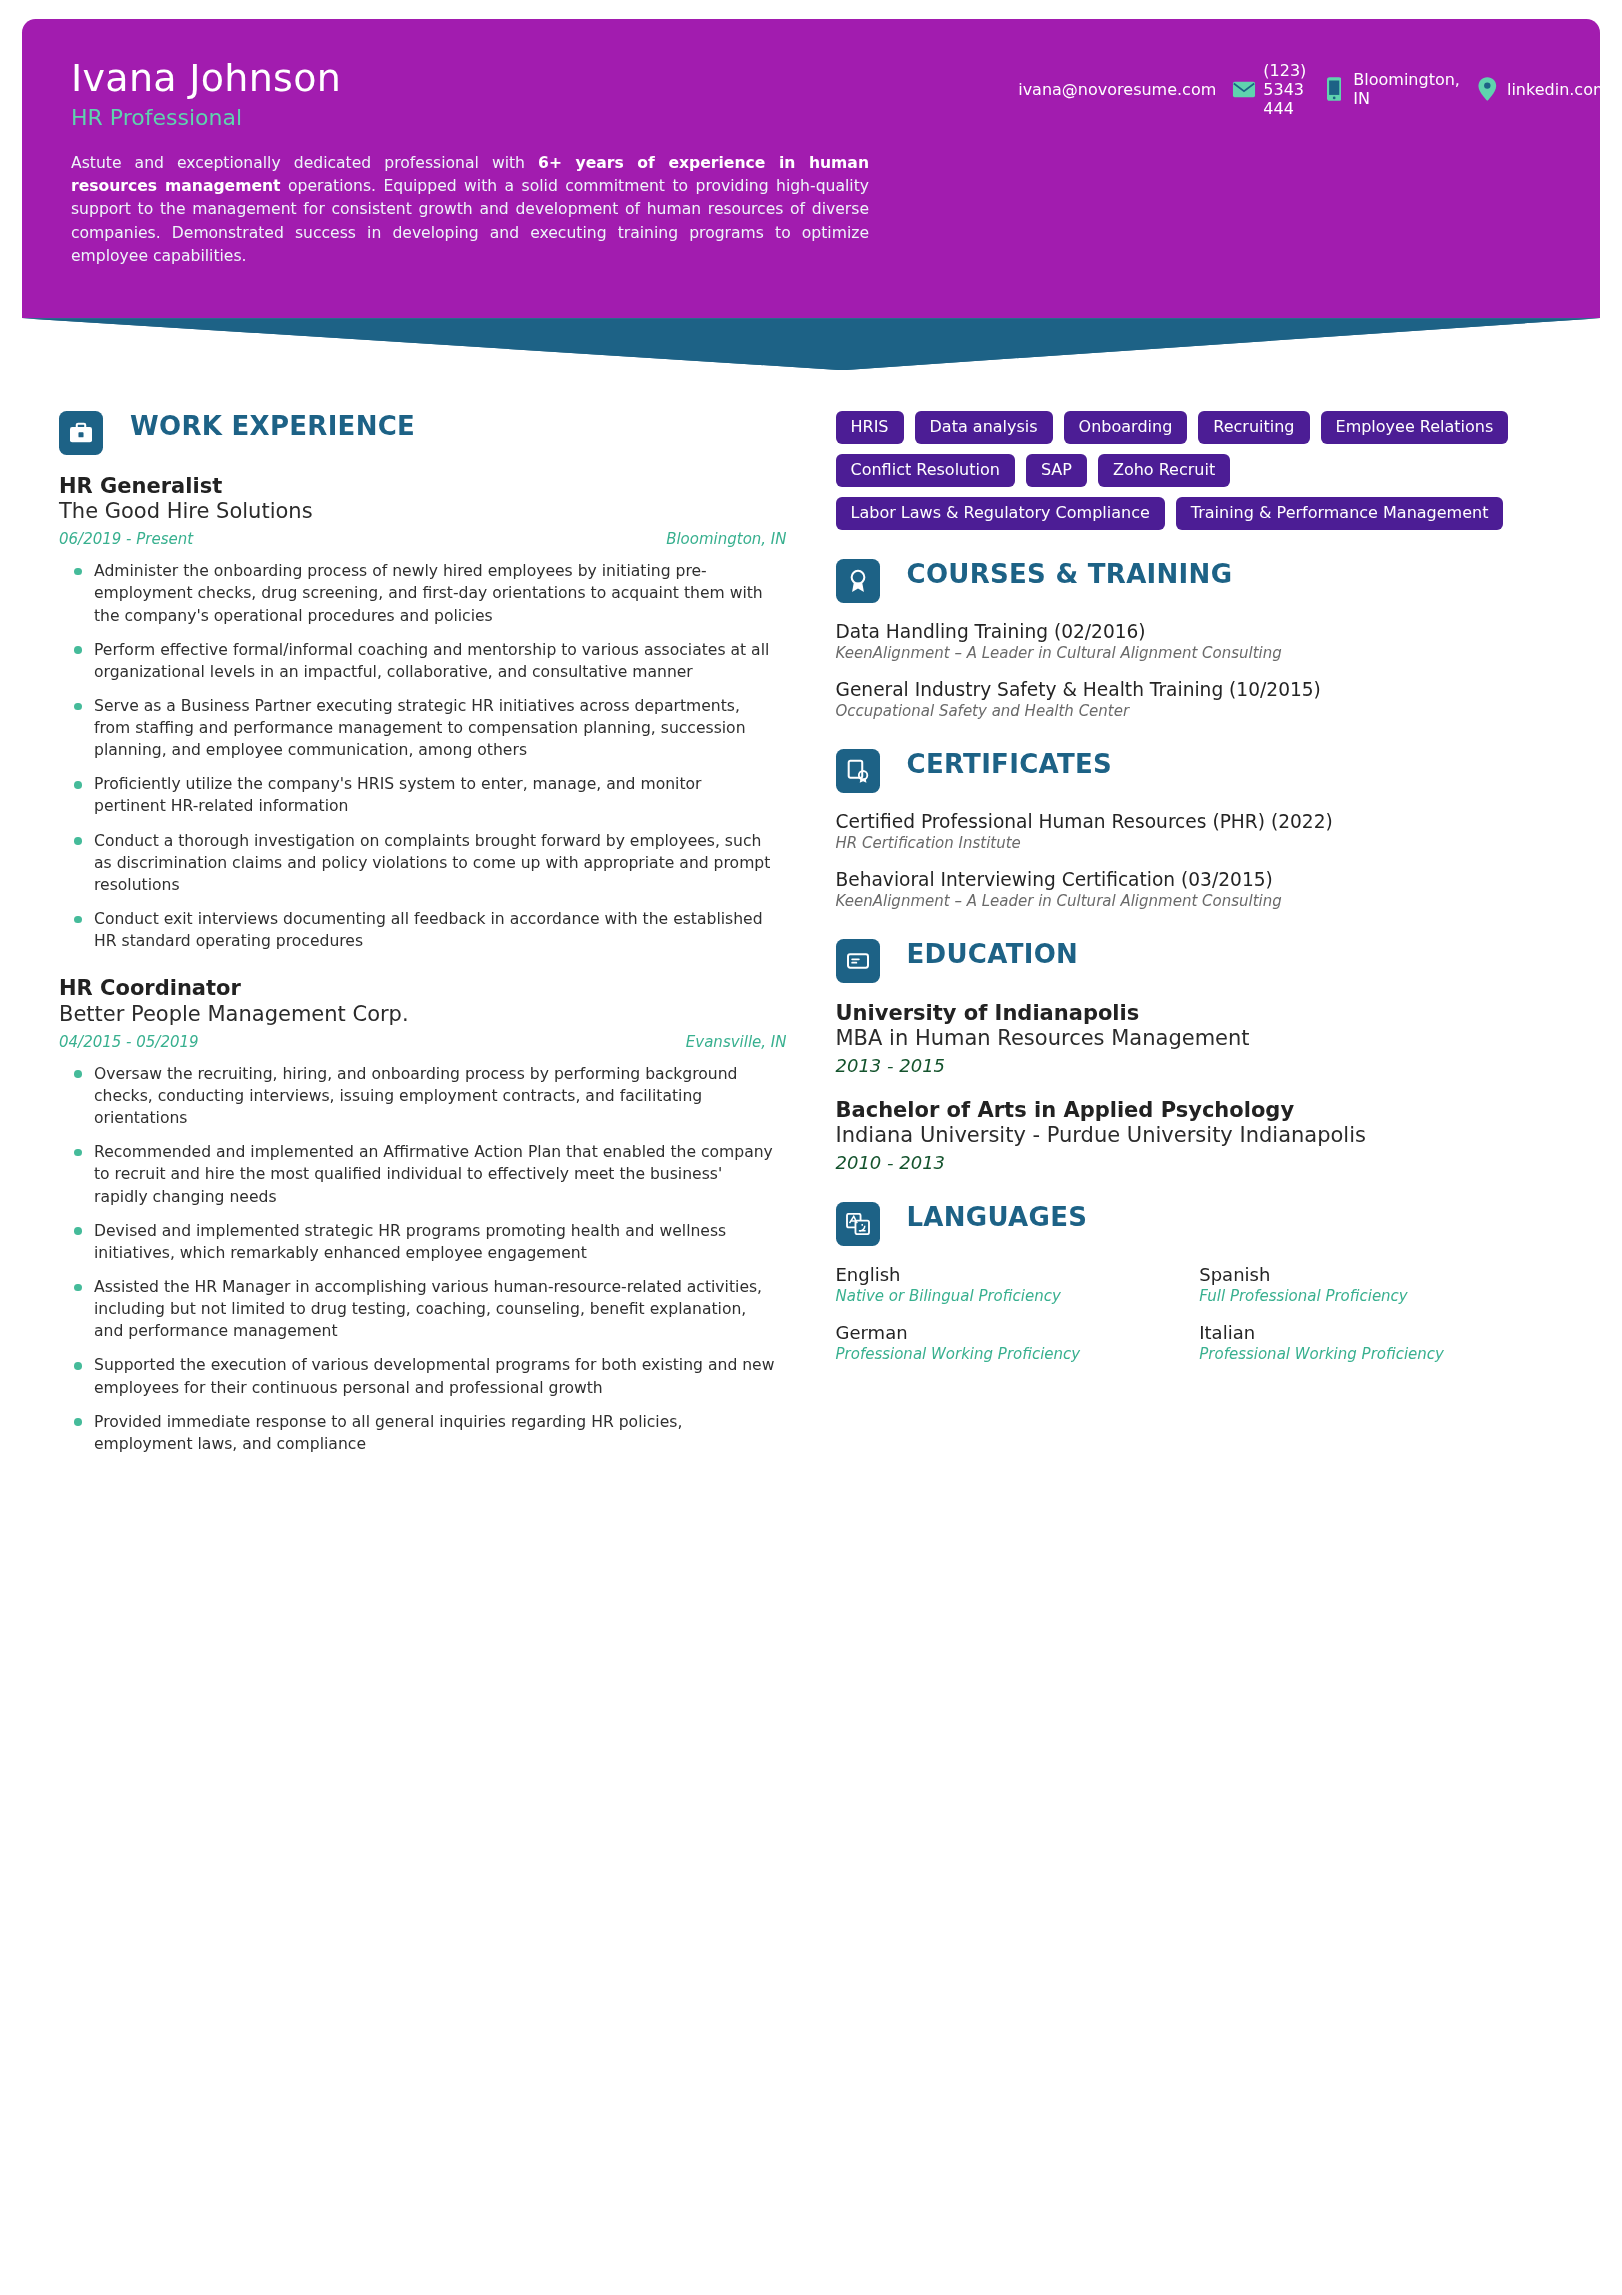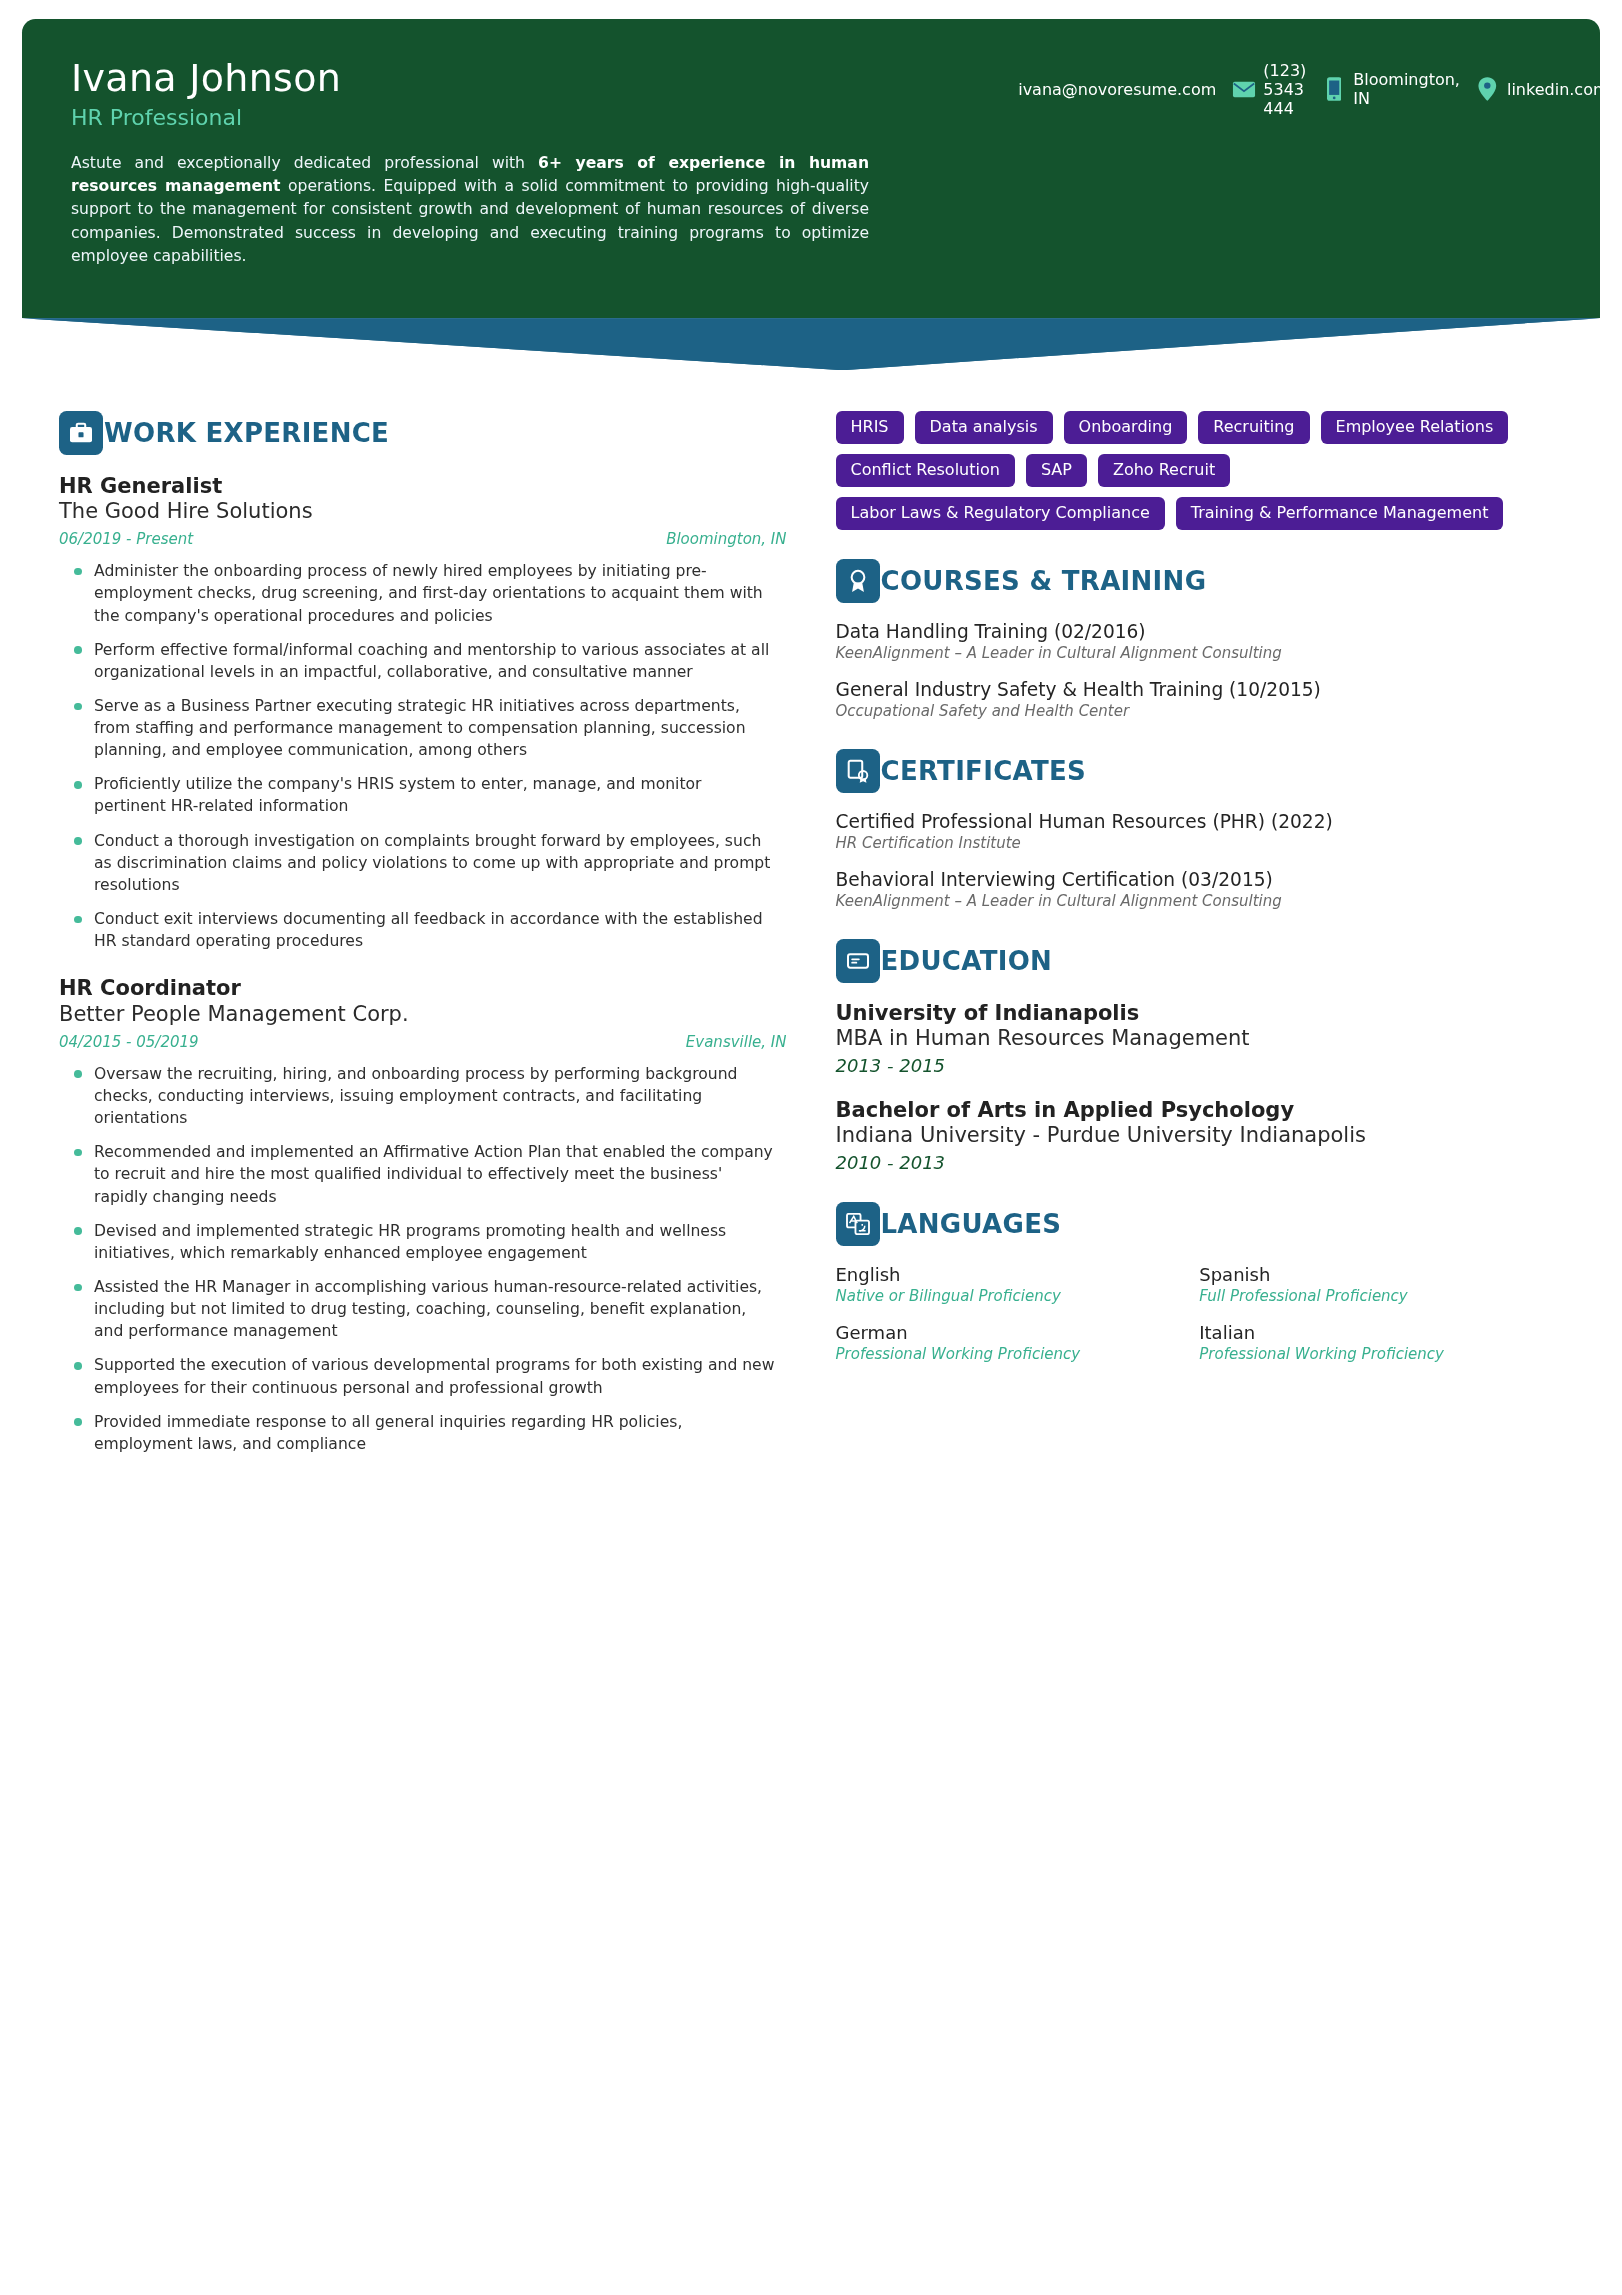--- a/index.html
+++ b/index.html
@@ -18,21 +18,21 @@
     position: relative;
     padding: 0 0 34px 0;
   }
 
   
   .header-wrap {
     margin: 18.6px 22px 0 22px;
     position: relative;
   }
   .header {
-    background: #14532d;
+    background: #a21caf;
     border-radius: 13.5px 13.5px 0 0;
     padding: 37px 49px 34px 49px;
     display: flex;
     justify-content: space-between;
     align-items: flex-start;
     color: #ffffff;
   }
   .header-left { width: 62%; }
   .name {
     font-size: 38px;
@@ -105,22 +105,22 @@
     display: flex;
     padding: 41px 59px 0 59px;
     gap: 49px;
   }
   .col-left { width: 50%; }
   .col-right { width: 50%; }
 
   .section { margin-bottom: 29px; }
   .section-head {
     display: flex;
-    align-items: center;
-    gap: 1px;
+    align-items: flex-start;
+    gap: 27px;
     margin-bottom: 18.6px;
   }
   .sec-icon {
     width: 44px; height: 44px;
     background: #1d6286;
     border-radius: 7.6px;
     display: inline-flex;
     align-items: center;
     justify-content: center;
     color: #ffffff;

